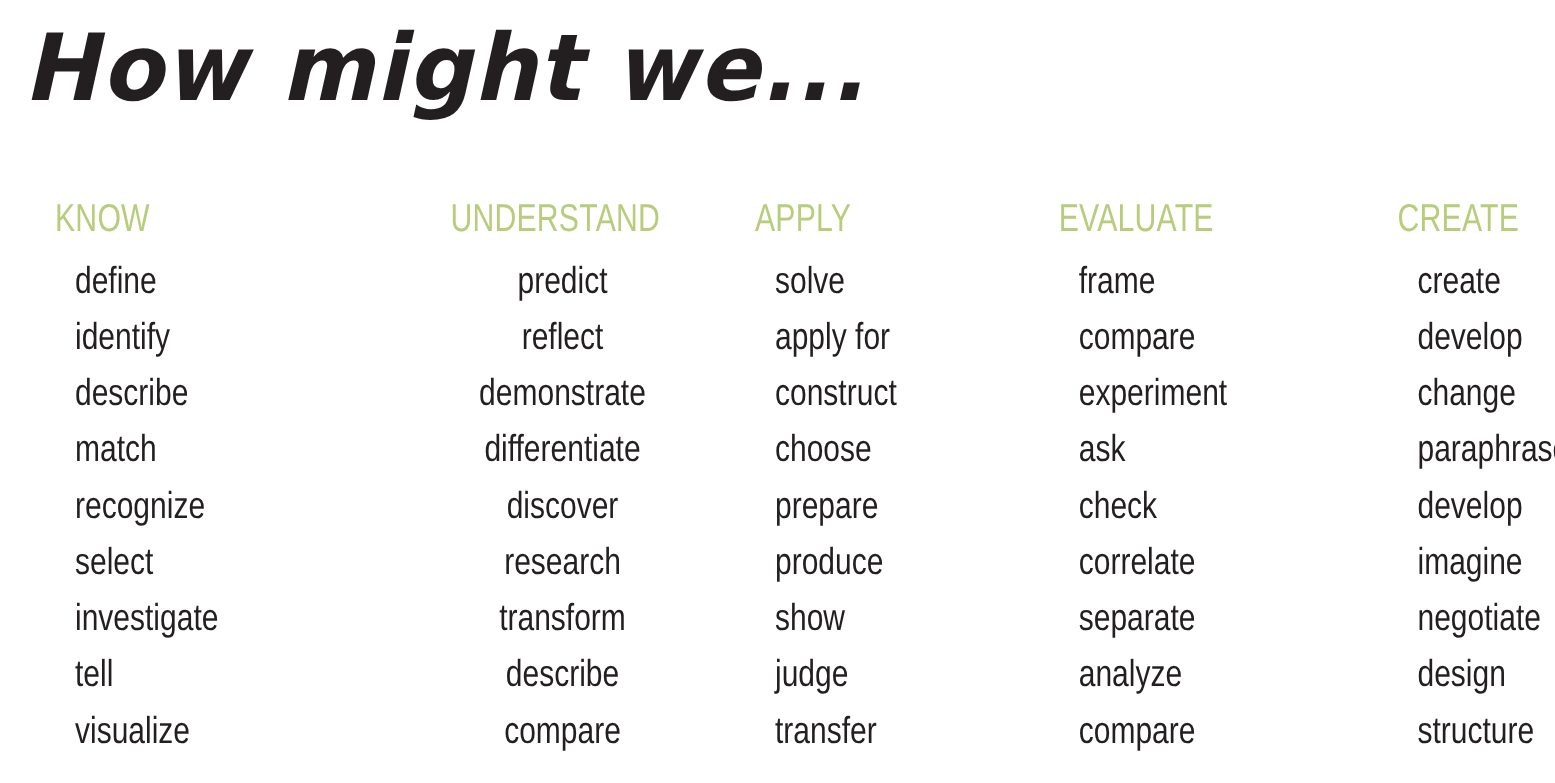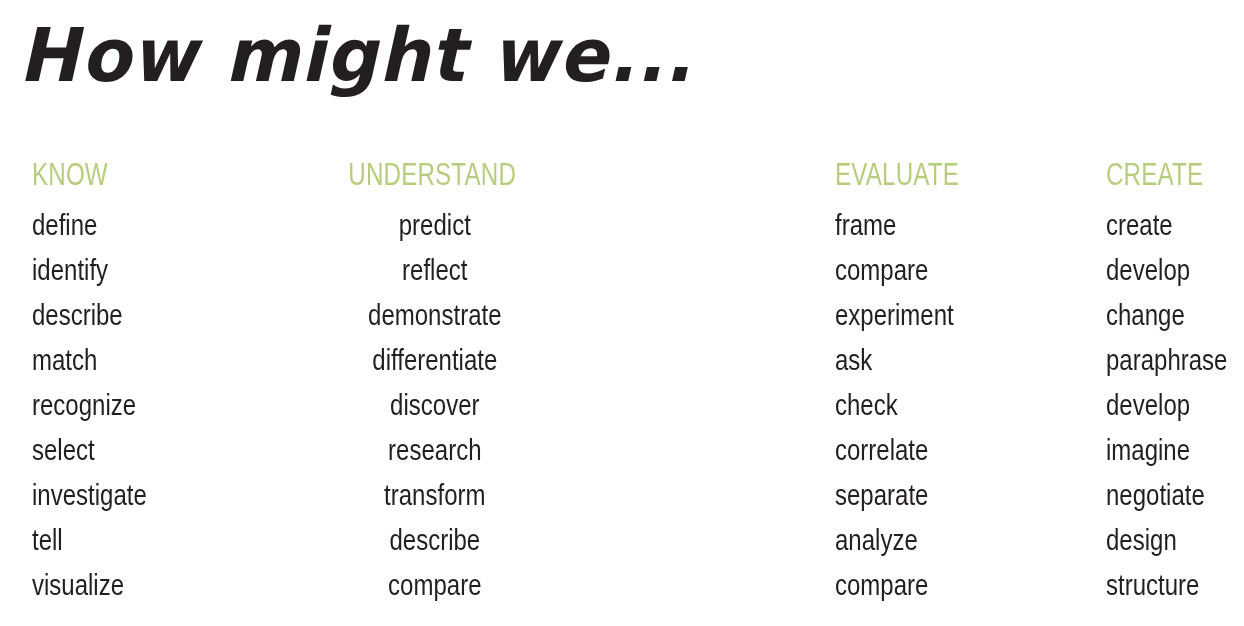--- a/index.html
+++ b/index.html
@@ -32,21 +32,21 @@
     letter-spacing: 1px;
     color: #231f20;
     white-space: nowrap;
     transform: scaleX(0.97) skewX(-2deg);
     transform-origin: left top;
   }
 
   
   #columns {
     position: absolute;
-    left: 4px;
+    left: 16px;
     top: 158px;
     width: 992px;
     height: 460px;
     text-decoration: underline;
   }
   .column {
     position: absolute;
     top: 0;
     white-space: nowrap;
   }
@@ -64,21 +64,21 @@
     letter-spacing: 0.2px;
     color: #b7cd7c;
     height: 34px;
     transform: scaleX(0.78);
     transform-origin: left center;
     white-space: nowrap;
   }
 
   .word-list {
     list-style: none;
-    margin: 0;
+    margin: 16px;
     padding: 0;
     margin-top: 10px;
   }
   .word {
     font-family: "Liberation Sans", sans-serif;
     font-weight: 400;
     font-size: 30px;
     line-height: 45px;
     height: 45px;
     color: #231f20;
@@ -119,20 +119,34 @@
         <li class="word">demonstrate</li>
         <li class="word">differentiate</li>
         <li class="word">discover</li>
         <li class="word">research</li>
         <li class="word">transform</li>
         <li class="word">describe</li>
         <li class="word">compare</li>
       </ul>
     </div>
 
+    <div class="column col-2">
+      <div class="col-header">APPLY</div>
+      <ul class="word-list">
+        <li class="word">solve</li>
+        <li class="word">apply for</li>
+        <li class="word">construct</li>
+        <li class="word">choose</li>
+        <li class="word">prepare</li>
+        <li class="word">produce</li>
+        <li class="word">show</li>
+        <li class="word">judge</li>
+        <li class="word">transfer</li>
+      </ul>
+    </div>
 
     <div class="column col-3">
       <div class="col-header">EVALUATE</div>
       <ul class="word-list">
         <li class="word">frame</li>
         <li class="word">compare</li>
         <li class="word">experiment</li>
         <li class="word">ask</li>
         <li class="word">check</li>
         <li class="word">correlate</li>

